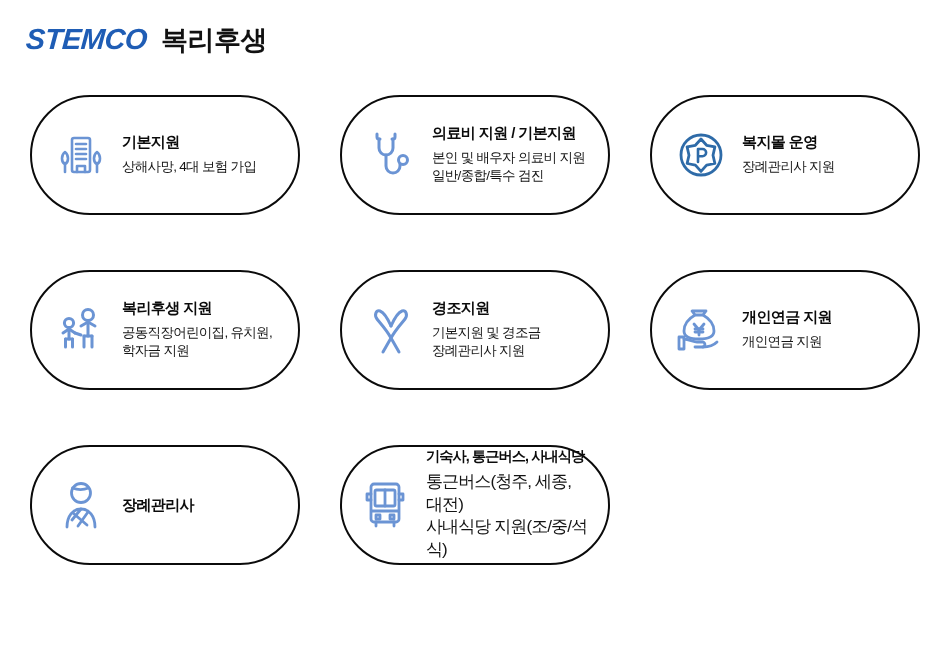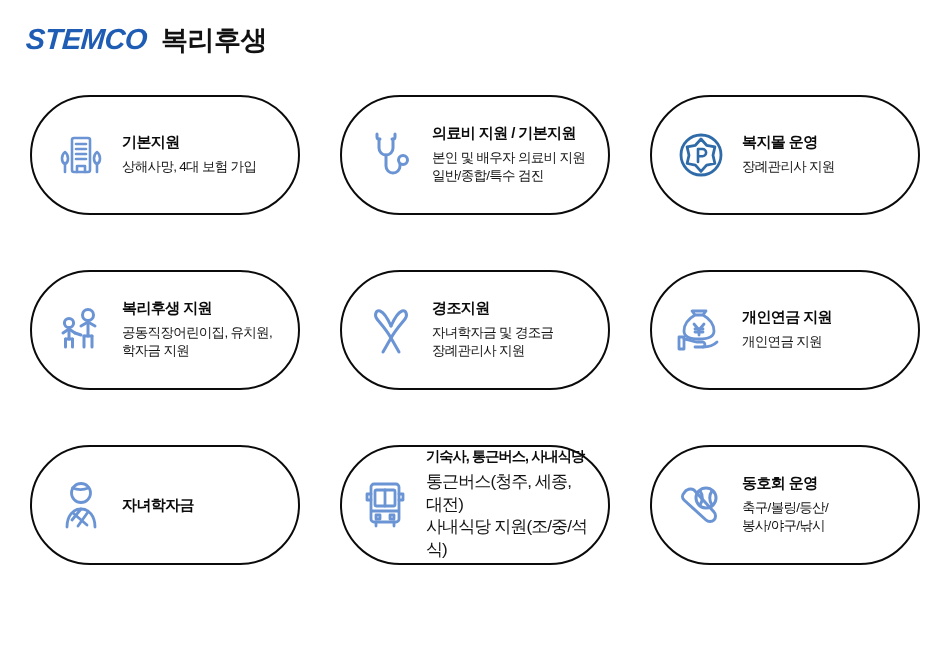--- a/index.html
+++ b/index.html
@@ -191,21 +191,21 @@
 
   <div class="benefit-card">
     <span class="card-icon">
       <svg width="52" height="56" viewBox="0 0 52 56" fill="none" stroke="#6b94d4" stroke-width="3" stroke-linecap="round" stroke-linejoin="round">
         <path d="M26 24 C22 15 18 10 15 9 c-4 -1 -6 4 -3 8 c3 4 9 10 14 19 l8 14"></path>
         <path d="M26 24 C30 15 34 10 37 9 c4 -1 6 4 3 8 c-3 4 -9 10 -14 19 l-8 14"></path>
       </svg>
     </span>
     <span class="card-text">
       <span class="card-title">경조지원</span>
-      <span class="card-desc">자녀학자금 및 경조금
+      <span class="card-desc">기본지원 및 경조금
 장례관리사 지원</span>
     </span>
   </div>
 
   <div class="benefit-card">
     <span class="card-icon">
       <svg width="56" height="50" viewBox="0 0 56 50" fill="none" stroke="#6b94d4" stroke-width="2.8" stroke-linecap="round" stroke-linejoin="round">
         <path d="M22 10 l-3 -4 h14 l-3 4"></path>
         <path d="M22 10 c-7 4 -11 10 -11 16 c0 5 4 8 15 8 c11 0 15 -3 15 -8 c0 -6 -4 -12 -11 -16 z"></path>
         <path d="M21 19 l5 6 l5 -6"></path>
@@ -228,21 +228,21 @@
       <svg width="54" height="56" viewBox="0 0 54 56" fill="none" stroke="#6b94d4" stroke-width="2.8" stroke-linecap="round" stroke-linejoin="round">
         <circle cx="27" cy="16" r="9.5"></circle>
         <path d="M18.5 11 c5 2 11 2 16 0"></path>
         <path d="M13 50 c0 -11 6 -18 14 -18 c8 0 14 7 14 18"></path>
         <path d="M19 36 l14 12"></path>
         <path d="M27 32 l-9 11"></path>
         <path d="M34 35 l-10 14"></path>
       </svg>
     </span>
     <span class="card-text">
-      <span class="card-title">자녀학자금</span>
+      <span class="card-title">장례관리사</span>
     </span>
   </div>
 
   <div class="benefit-card compact">
     <span class="card-icon">
       <svg width="52" height="56" viewBox="0 0 52 56" fill="none" stroke="#6b94d4" stroke-width="2.8" stroke-linecap="round" stroke-linejoin="round">
         <rect x="12" y="7" width="28" height="38" rx="3"></rect>
         <rect x="16" y="13" width="20" height="16" rx="1.5"></rect>
         <line x1="26" y1="13" x2="26" y2="29"></line>
         <line x1="13" y1="34" x2="39" y2="34"></line>
@@ -254,29 +254,14 @@
         <path d="M35 45 v4"></path>
       </svg>
     </span>
     <span class="card-text">
       <span class="card-title">기숙사, 통근버스, 사내식당</span>
       <span class="card-desc">통근버스(청주, 세종, 대전)
 사내식당 지원(조/중/석식)</span>
     </span>
   </div>
 
-  <div class="benefit-card">
-    <span class="card-icon">
-      <svg width="56" height="54" viewBox="0 0 56 54" fill="none" stroke="#6b94d4" stroke-width="3" stroke-linecap="round" stroke-linejoin="round">
-        <path d="M11 15 c2 -4 7 -5 10 -3 l20 22 c2 2 2 6 0 8 c-2 2 -6 2 -8 0 l-22 -20 c-2 -2 -2 -5 0 -7 z"></path>
-        <circle cx="33" cy="20" r="10"></circle>
-        <path d="M27 13 c3 4 3 10 0 14"></path>
-        <path d="M39 13 c-3 4 -3 10 0 14"></path>
-      </svg>
-    </span>
-    <span class="card-text">
-      <span class="card-title">동호회 운영</span>
-      <span class="card-desc">축구/볼링/등산/
-봉사/야구/낚시</span>
-    </span>
-  </div>
 
 </div>
 
 </body></html>

